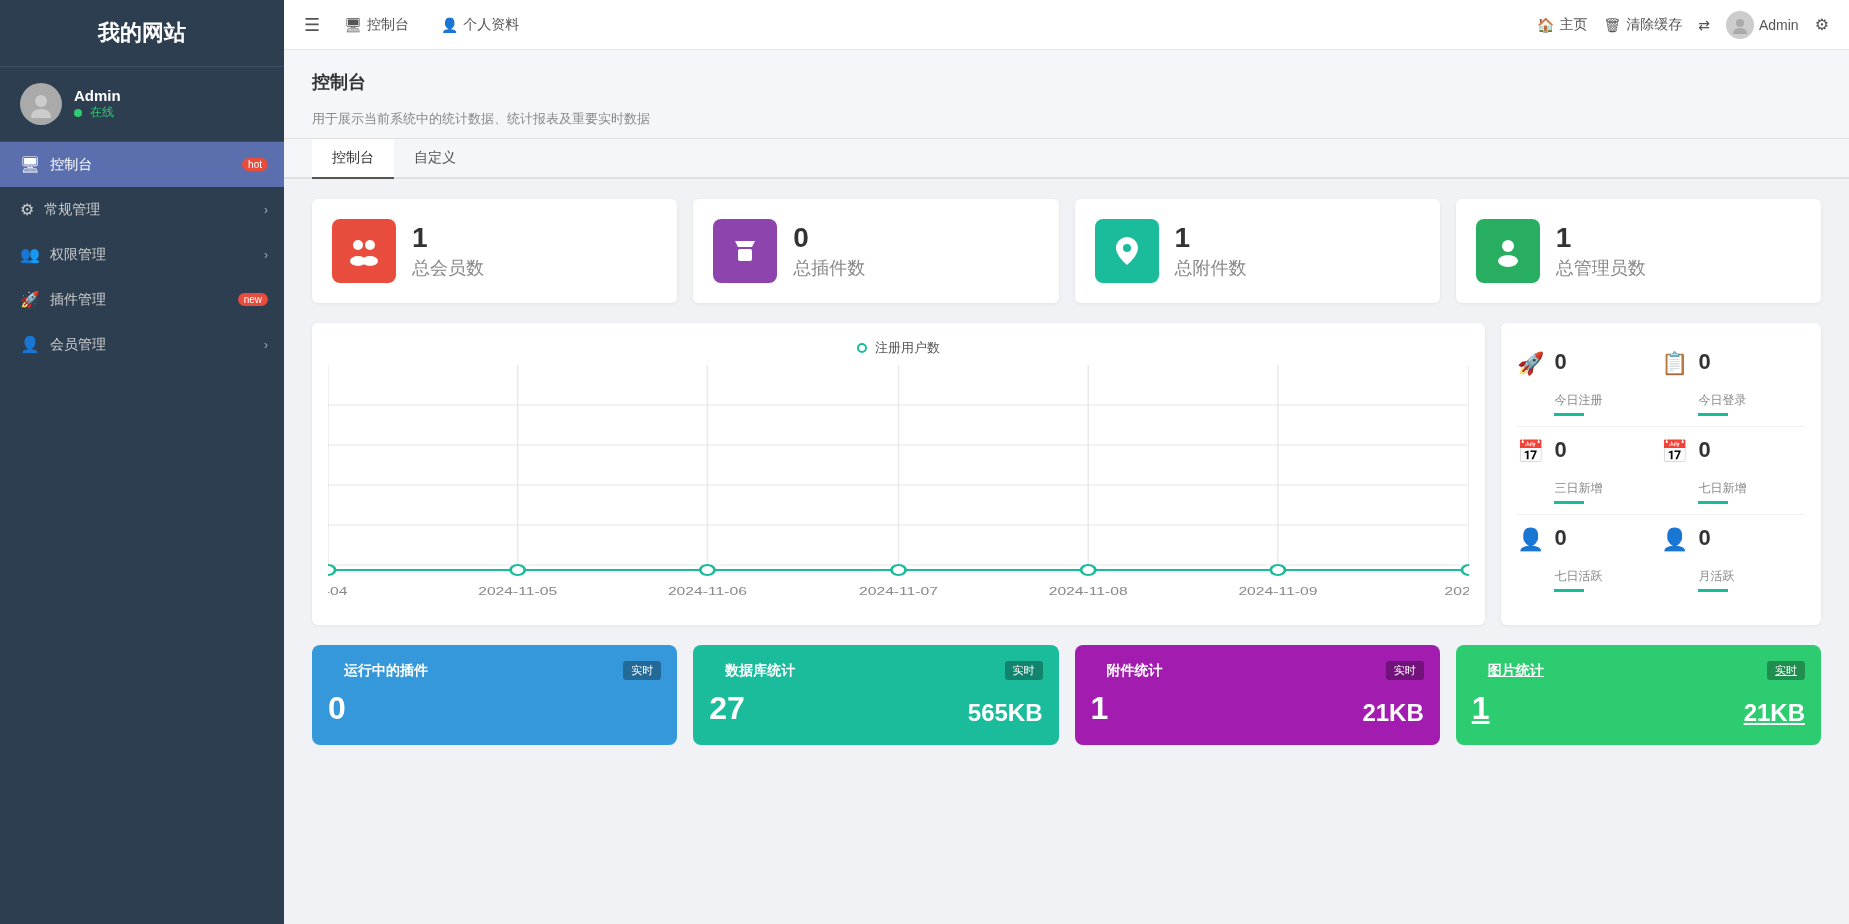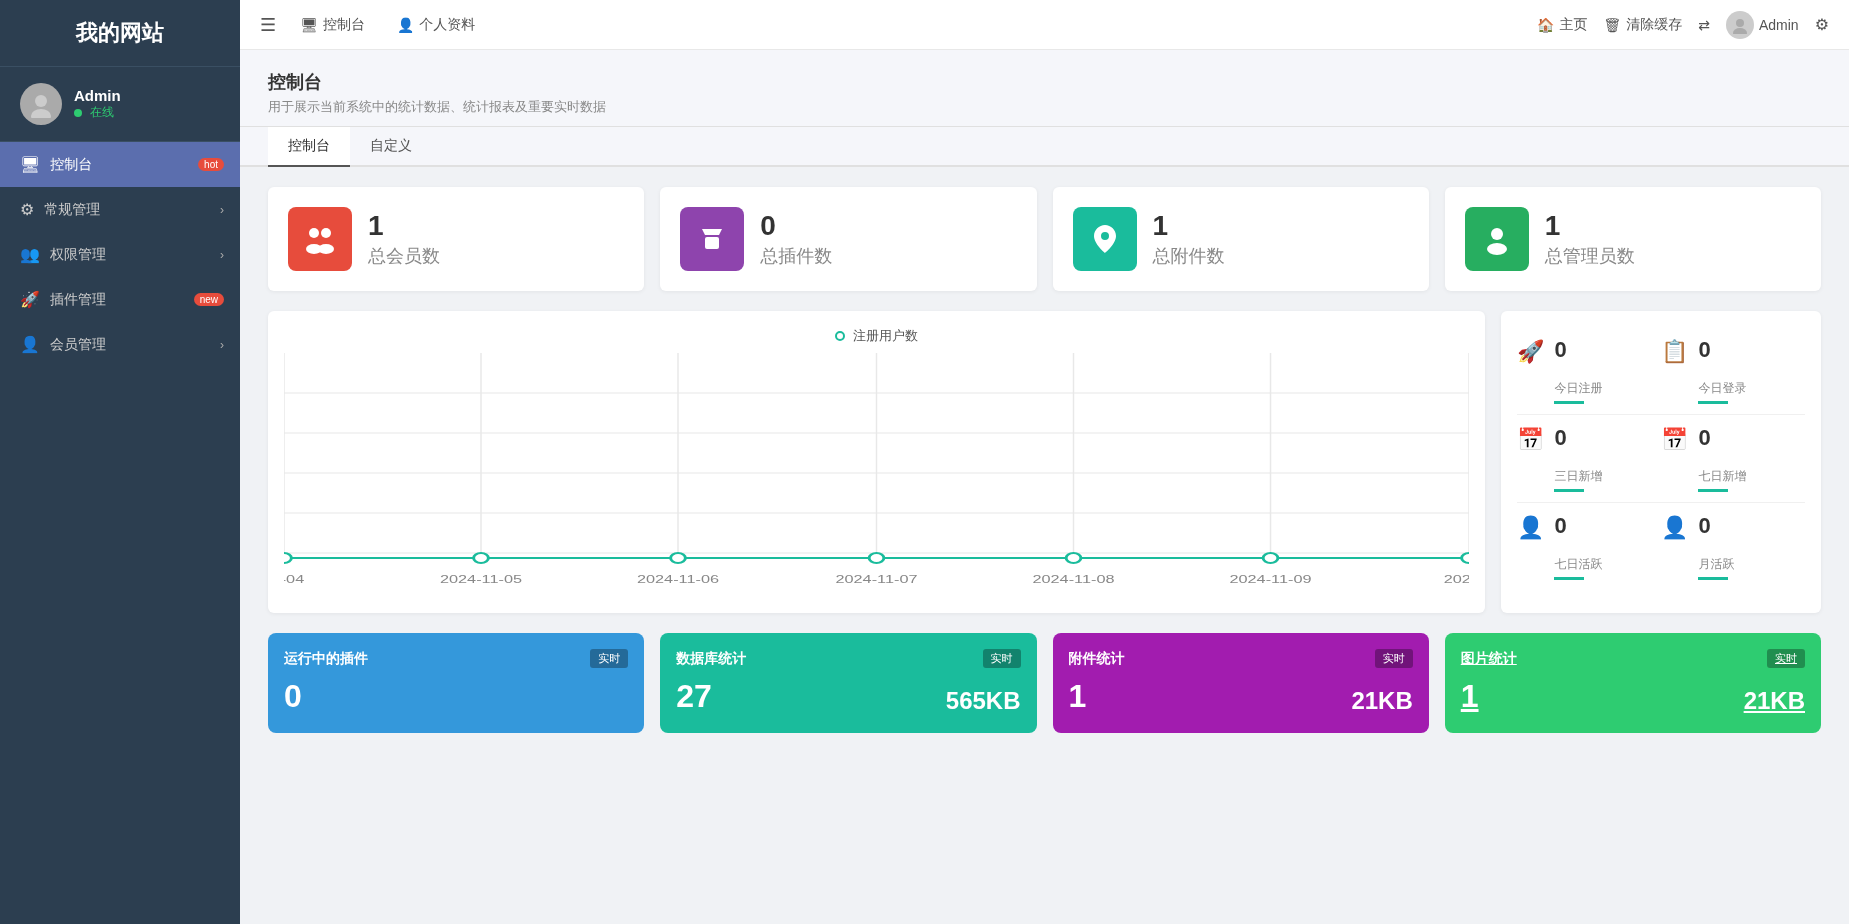--- a/index.html
+++ b/index.html
@@ -1,20 +1,20 @@
 <!DOCTYPE html>
 <html><head>
   <meta charset="utf-8">
   <style>
     * { box-sizing: border-box; margin: 0; padding: 0; }
     body { font-family: "Microsoft YaHei", Arial, sans-serif; background: #f0f2f5; display: flex; height: 924px; overflow: hidden; }
 
     
     .sidebar {
-      width: 240px;
+      width: 284px;
       background: #2c3e50;
       color: #fff;
       display: flex;
       flex-direction: column;
       flex-shrink: 0;
       height: 924px;
     }
     .sidebar-logo {
       background: #2c3e50;
       padding: 18px 0;
@@ -110,21 +110,21 @@
       padding: 0;
     }
 
     
     .page-header {
       background: #f5f6fa;
       padding: 20px 28px 10px;
       border-bottom: 1px solid #e0e0e0;
     }
     .page-title { font-size: 18px; font-weight: bold; color: #333; }
-    .page-subtitle { font-size: 13px; color: #888; margin-top: 4px; }
+    .page-subtitle { font-size: 13px; color: #888; margin-top: 16px; }
 
     
     .tabs-bar {
       background: #f5f6fa;
       padding: 0 28px;
       display: flex;
       border-bottom: 2px solid #e0e0e0;
     }
     .tab-item {
       padding: 10px 20px; font-size: 14px; cursor: pointer; color: #555;
@@ -224,21 +224,21 @@
       min-height: 100px;
     }
     .bottom-card.blue { background: #3498db; }
     .bottom-card.teal { background: #1abc9c; }
     .bottom-card.purple { background: #a21caf; text-align: right; }
     .bottom-card.green { background: #2ecc71; text-decoration: underline; }
     .bottom-card-header {
       display: flex; justify-content: space-between; align-items: center;
       margin-bottom: 10px;
     }
-    .bottom-card-title { font-size: 14px; font-weight: bold; }
+    .bottom-card-title { font-size: 14px; font-weight: bold; margin-left: 16px; }
     .bottom-card-badge {
       background: rgba(0,0,0,0.3); font-size: 11px; padding: 2px 8px; border-radius: 3px;
     }
     .bottom-card-body {
       display: flex; justify-content: space-between; align-items: flex-end;
     }
     .bottom-card-number { font-size: 32px; font-weight: bold; }
     .bottom-card-sub { font-size: 24px; font-weight: bold; }
   </style>
 </head>

